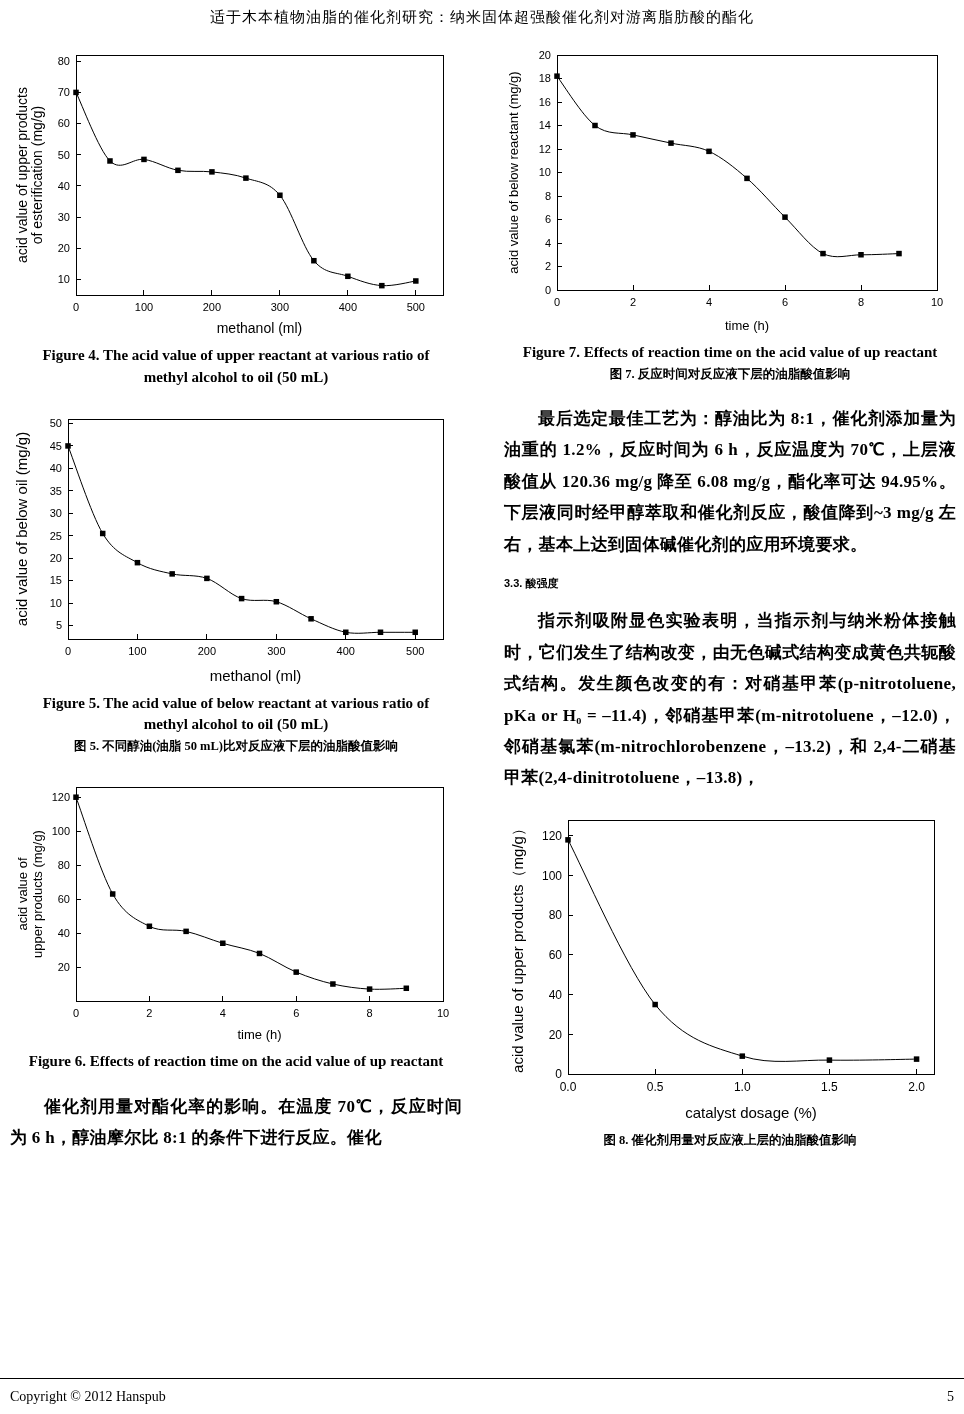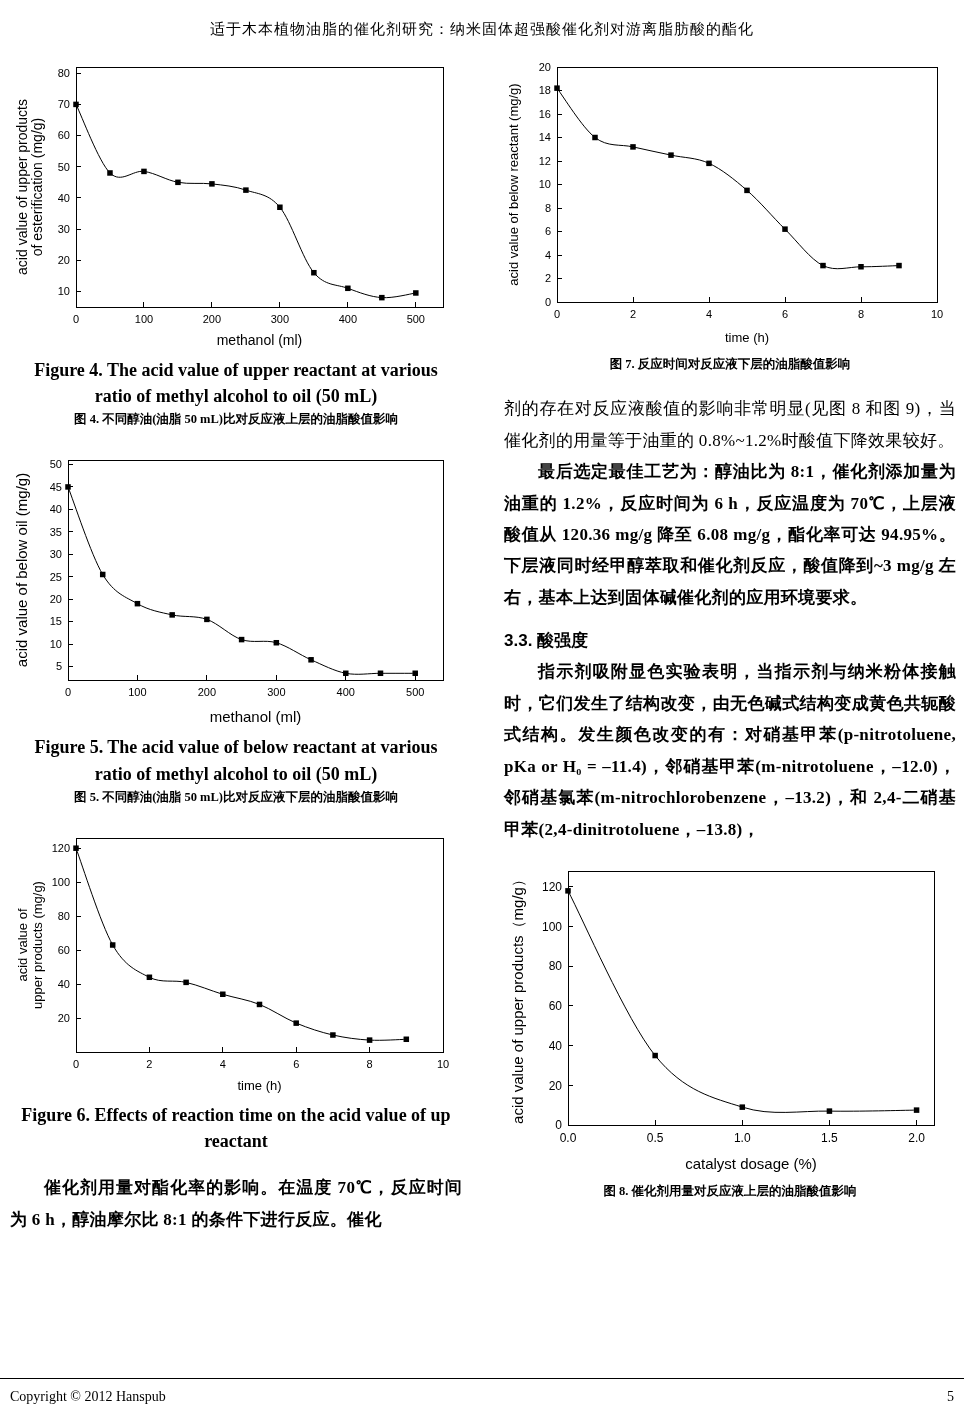--- a/index.html
+++ b/index.html
@@ -2,43 +2,43 @@
 <html><head>
 <meta charset="utf-8">
 <style>
   * { margin:0; padding:0; box-sizing:border-box; }
   html,body { background:#fff; }
   body {
     width:964px; height:1414px; position:relative; overflow:hidden;
     font-family:"Liberation Serif", serif; color:#000;
   }
   .header {
-    text-align:center; padding-top:20px; font-size:15px; letter-spacing:1px;
+    text-align:center; padding-top:8px; font-size:15px; letter-spacing:1px;
   }
   .columns { display:flex; gap:42px; padding:16px 8px 0 10px; }
   .col { width:452px; }
   .figure { margin:0; }
   .chart { display:flex; justify-content:center; }
   .caption { text-align:center; margin:4px 0 18px; }
   .cap-en {
     font-family:"Liberation Serif", serif; font-weight:bold;
-    font-size:18px; line-height:1.45; max-width:430px; margin:0 auto;
+    font-size:15px; line-height:1.45; max-width:430px; margin:0 auto;
   }
   .cap-zh {
     font-family:Liberation Serif, serif; font-weight:bold;
     font-size:12.5px; line-height:1.7;
   }
   .body-text {
     font-size:17px; line-height:1.85; text-align:justify;
     letter-spacing:0.3px;
   }
   .indent { text-indent:2em;font-weight:bold; }
   .section-heading {
     font-family:"Liberation Sans", sans-serif; font-weight:bold;
-    font-size:17px; margin:16px 0 4px;
+    font-size:11px; margin:16px 0 14px;
   }
   .fig8-wrap { margin-top:14px; }
   .footer {
     position:absolute; left:0; right:0; bottom:0; height:36px;
     border-top:1px solid #000; display:flex; justify-content:space-between;
     align-items:center; padding:0 10px; font-size:14px;
   }
 </style>
 </head>
 <body>
@@ -93,21 +93,20 @@
             <rect x="331.10185185185185" y="230.5487012987013" width="5.5" height="5.5" fill="#000"></rect>
             <rect x="365.08333333333337" y="239.89935064935065" width="5.5" height="5.5" fill="#000"></rect>
             <rect x="399.06481481481484" y="235.22402597402598" width="5.5" height="5.5" fill="#000"></rect>
             <text x="245.5" y="290" text-anchor="middle" font-size="14" font-family="&quot;Liberation Sans&quot;, sans-serif" fill="#000">methanol  (ml)</text>
             <text x="13" y="132" text-anchor="middle" font-size="14" transform="rotate(-90 13 132)" font-family="&quot;Liberation Sans&quot;, sans-serif" fill="#000">acid value of upper products</text>
             <text x="28" y="132" text-anchor="middle" font-size="14" transform="rotate(-90 28 132)" font-family="&quot;Liberation Sans&quot;, sans-serif" fill="#000">of esterification (mg/g)</text>
           </svg>
         </div>
       <figcaption class="caption">
         <div class="cap-en">Figure 4. The acid value of upper reactant at various ratio of methyl alcohol to oil (50 mL)</div>
-        <div class="cap-zh">图 4.  不同醇油(油脂 50 mL)比对反应液上层的油脂酸值影响</div>
       </figcaption>
     </figure>
 
     <figure class="figure">
       <div class="chart">
           <svg width="445" height="282">
             <rect x="54" y="12" width="375" height="220" fill="none" stroke="#000" stroke-width="1" shape-rendering="crispEdges"></rect>
             <line x1="54" y1="232" x2="54" y2="227" stroke="#000" stroke-width="1" shape-rendering="crispEdges"></line>
             <text x="54" y="248" text-anchor="middle" font-size="11" font-family="&quot;Liberation Sans&quot;, sans-serif" fill="#000">0</text>
             <line x1="123.44444444444444" y1="232" x2="123.44444444444444" y2="227" stroke="#000" stroke-width="1" shape-rendering="crispEdges"></line>
@@ -264,25 +263,25 @@
             <rect x="239.25" y="132.625" width="5.5" height="5.5" fill="#000"></rect>
             <rect x="277.25" y="171.4" width="5.5" height="5.5" fill="#000"></rect>
             <rect x="315.25" y="207.825" width="5.5" height="5.5" fill="#000"></rect>
             <rect x="353.25" y="209" width="5.5" height="5.5" fill="#000"></rect>
             <rect x="391.25" y="207.825" width="5.5" height="5.5" fill="#000"></rect>
             <text x="242" y="287" text-anchor="middle" font-size="13" font-family="&quot;Liberation Sans&quot;, sans-serif" fill="#000">time (h)</text>
             <text x="13" y="129.5" text-anchor="middle" font-size="13" transform="rotate(-90 13 129.5)" font-family="&quot;Liberation Sans&quot;, sans-serif" fill="#000">acid value of below reactant (mg/g)</text>
           </svg>
         </div>
       <figcaption class="caption">
+        <div class="cap-en">Figure 7. Effects of reaction time on the acid value of up reactant</div>
         <div class="cap-zh">图 7.  反应时间对反应液下层的油脂酸值影响</div>
       </figcaption>
     </figure>
 
-    <p class="body-text">剂的存在对反应液酸值的影响非常明显(见图 8 和图 9)，当催化剂的用量等于油重的 0.8%~1.2%时酸值下降效果较好。</p>
     <p class="body-text indent">最后选定最佳工艺为：醇油比为 8:1，催化剂添加量为油重的 1.2%，反应时间为 6 h，反应温度为 70℃，上层液酸值从 120.36 mg/g 降至 6.08 mg/g，酯化率可达 94.95%。下层液同时经甲醇萃取和催化剂反应，酸值降到~3 mg/g 左右，基本上达到固体碱催化剂的应用环境要求。</p>
 
     <h3 class="section-heading">3.3. 酸强度</h3>
 
     <p class="body-text indent">指示剂吸附显色实验表明，当指示剂与纳米粉体接触时，它们发生了结构改变，由无色碱式结构变成黄色共轭酸式结构。发生颜色改变的有：对硝基甲苯(p-nitrotoluene, pKa or H₀ = –11.4)，邻硝基甲苯(m-nitrotoluene，–12.0)，邻硝基氯苯(m-nitrochlorobenzene，–13.2)，和 2,4-二硝基甲苯(2,4-dinitrotoluene，–13.8)，</p>
 
     <figure class="figure fig8-wrap">
       <div class="chart">
           <svg width="440" height="318">
             <rect x="58" y="12" width="366" height="254" fill="none" stroke="#000" stroke-width="1" shape-rendering="crispEdges"></rect>

